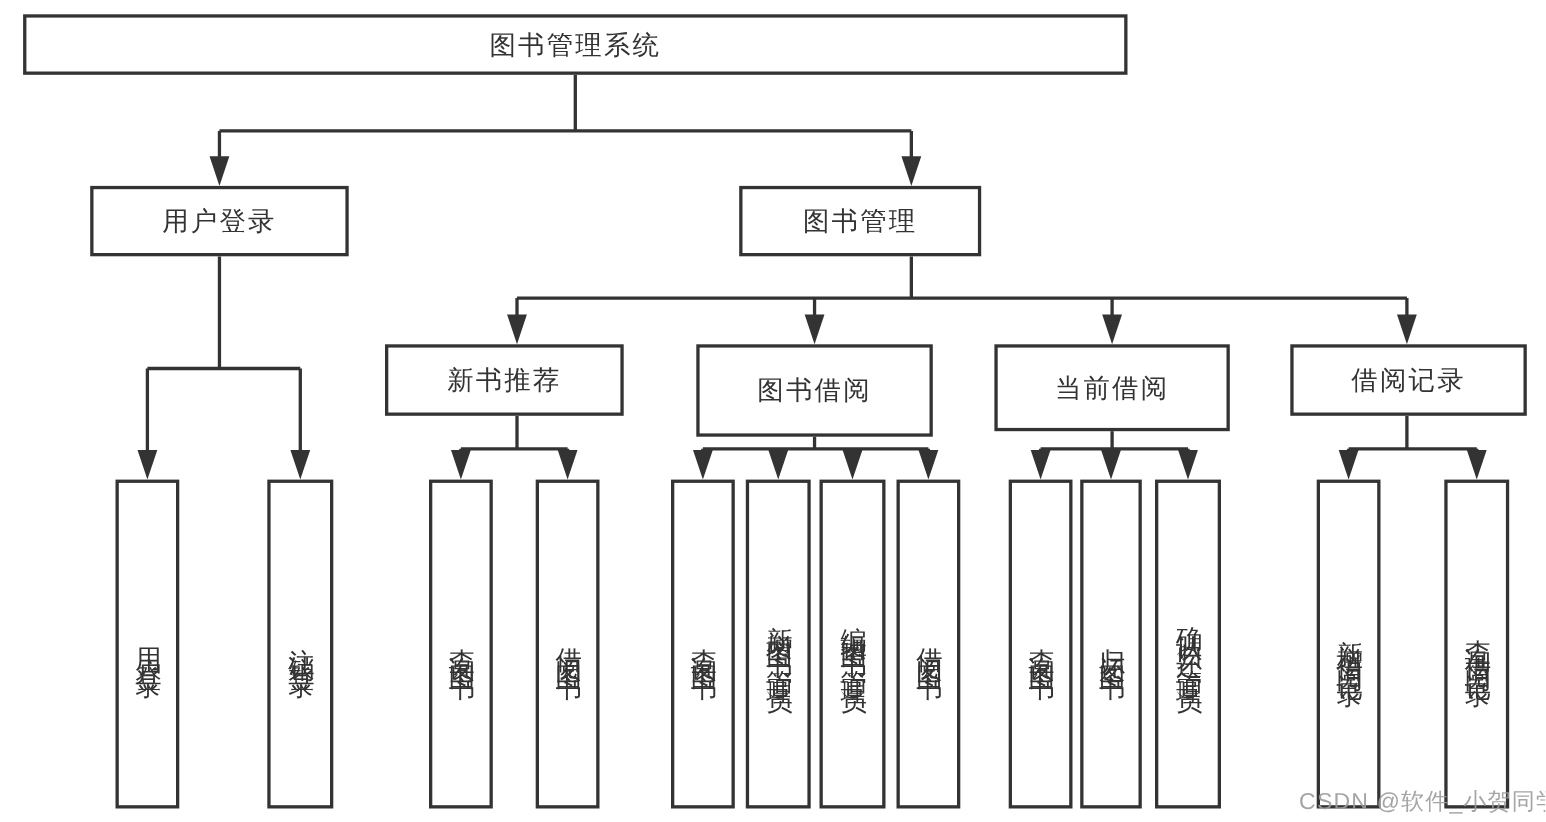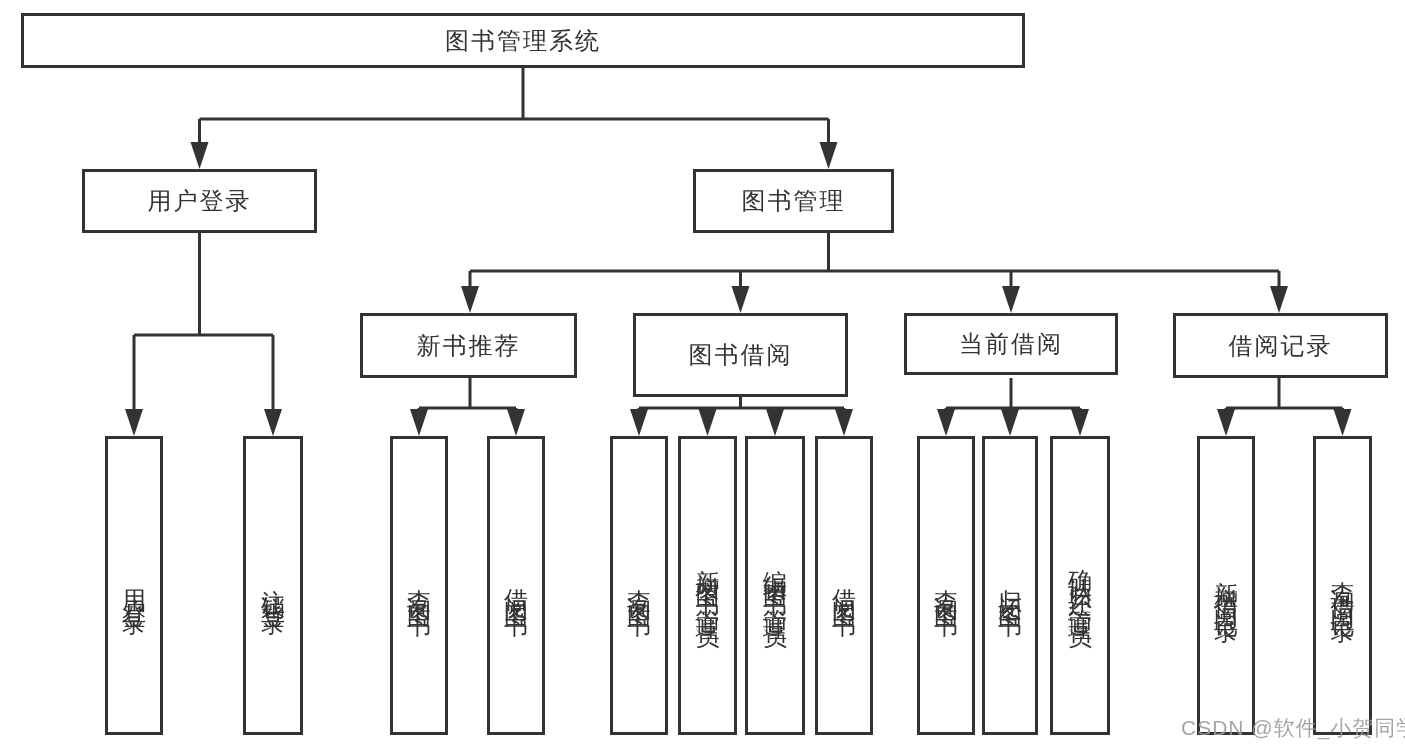--- a/index.html
+++ b/index.html
@@ -101,31 +101,31 @@
     </g>
   </svg>
 
   <div class="box h" style="left:21px;top:13px;width:1004px;height:55px">
     <span>图书管理系统</span>
   </div>
 
   <div class="box h" style="left:82px;top:169px;width:235px;height:64px">
     <span>用户登录</span>
   </div>
-  <div class="box h" style="left:693px;top:169px;width:201px;height:64px">
+  <div class="box h" style="left:672px;top:169px;width:220px;height:64px">
     <span>图书管理</span>
   </div>
 
-  <div class="box h" style="left:360px;top:313px;width:217px;height:65px">
+  <div class="box h" style="left:350px;top:313px;width:217px;height:65px">
     <span>新书推荐</span>
   </div>
   <div class="box h" style="left:633px;top:313px;width:215px;height:84px">
     <span>图书借阅</span>
   </div>
-  <div class="box h" style="left:904px;top:313px;width:214px;height:62px">
+  <div class="box h" style="left:904px;top:313px;width:214px;height:79px">
     <span>当前借阅</span>
   </div>
   <div class="box h" style="left:1173px;top:313px;width:215px;height:65px">
     <span>借阅记录</span>
   </div>
 
   <div class="box v" style="left:105px;top:436px;width:58px;height:299px">
     <span>用户登录</span>
   </div>
   <div class="box v" style="left:243px;top:436px;width:60px;height:299px">

